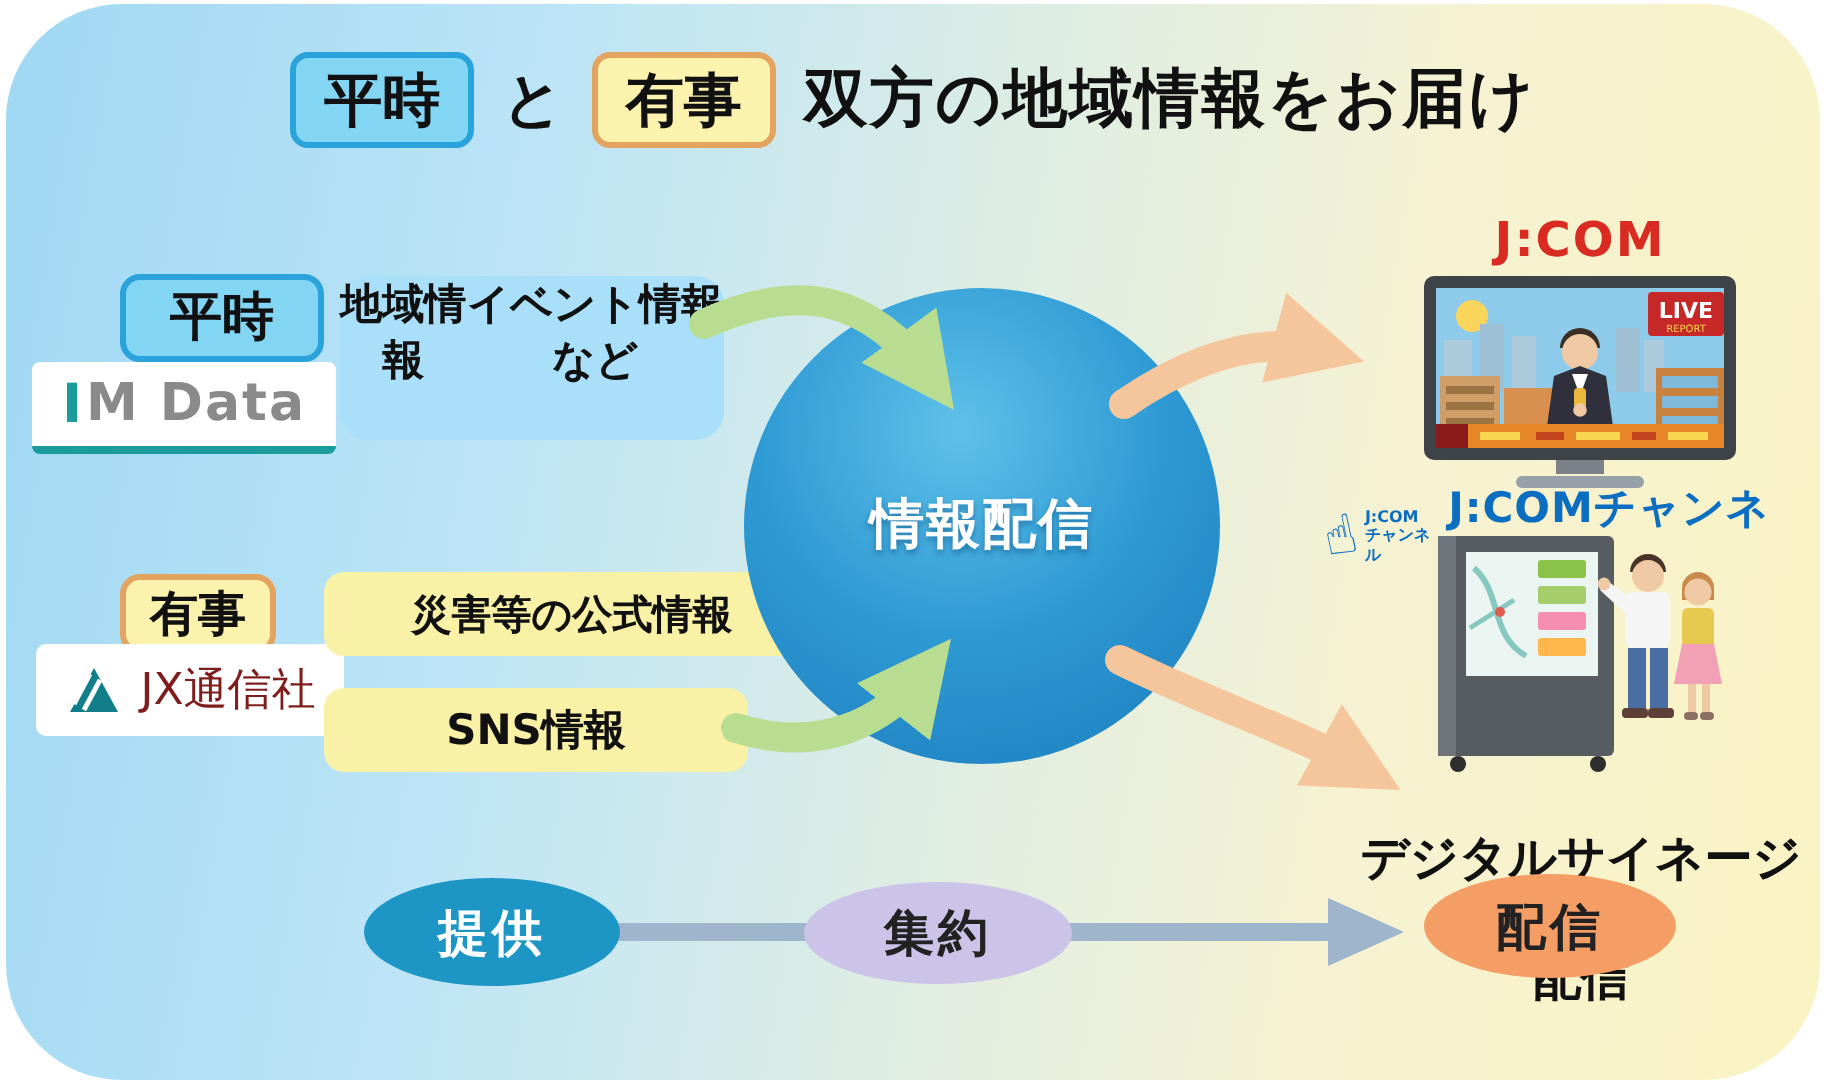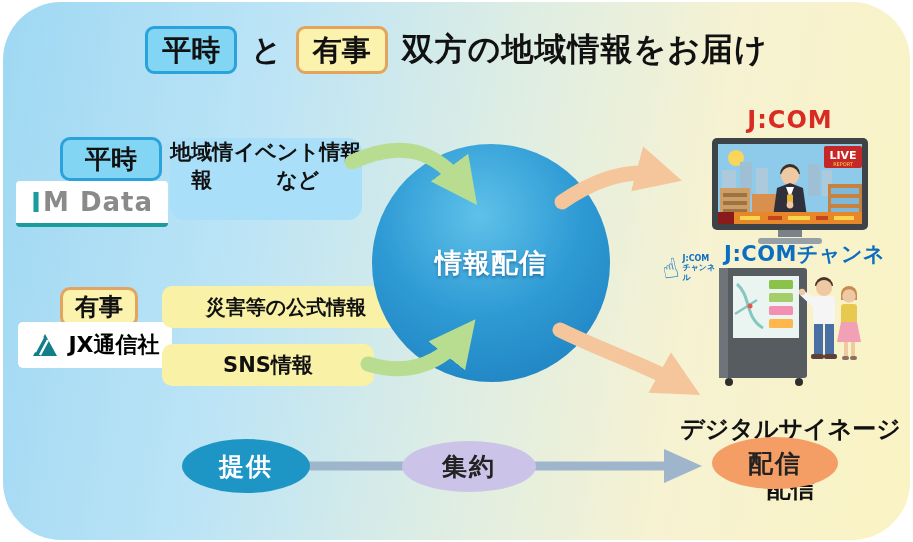--- a/index.html
+++ b/index.html
@@ -25,21 +25,21 @@
   .badge-normal{left:60px;top:137px;width:96px;height:38px;font-size:26px;line-height:38px;
     background:var(--badge-blue-bg,#82D5F3);border:3px solid var(--badge-blue-border,#2AA2DB);}
   .badge-emergency{left:60px;top:287px;width:72px;height:34px;font-size:24px;line-height:34px;
     background:var(--badge-yellow-bg,#FBF2AE);border:3px solid var(--badge-yellow-border,#E2A45F);}
   .imdata-logo{position:absolute;left:16px;top:181px;width:152px;height:42px;background:#ffffff;border-radius:4px;
     border-bottom:4px solid #1B9C9C;display:flex;align-items:center;justify-content:center;gap:2px;}
   .imdata-i{color:#1B9C9C;font-size:27px;font-weight:bold;}
   .imdata-rest{color:#8A8A8A;font-size:26px;font-weight:bold;letter-spacing:1px;}
   .jx-logo{position:absolute;left:18px;top:322px;width:154px;height:46px;background:#ffffff;border-radius:5px;
     display:flex;align-items:center;justify-content:center;gap:8px;}
-  .jx-text{color:#000000;font-size:22px;font-weight:bold;}
+  .jx-text{color:#7f1d1d;font-size:22px;font-weight:normal;}
   .info-box{position:absolute;font-weight:bold;color:var(--text-dark,#111);text-align:center;}
   .box-normal{left:170px;top:138px;width:192px;height:82px;background:var(--box-blue,#A9DFF8);border-radius:14px;
     display:flex;justify-content:center;font-size:21px;line-height:1.35;}
   .box-official{left:162px;top:286px;width:248px;height:42px;background:var(--box-yellow,#F9F2A6);border-radius:10px;
     font-size:20px;line-height:42px;}
   .box-sns{left:162px;top:344px;width:212px;height:42px;background:var(--box-yellow,#F9F2A6);border-radius:10px;
     font-size:21px;line-height:42px;}
 
   
   .sphere{position:absolute;left:372px;top:144px;width:238px;height:238px;border-radius:50%;

